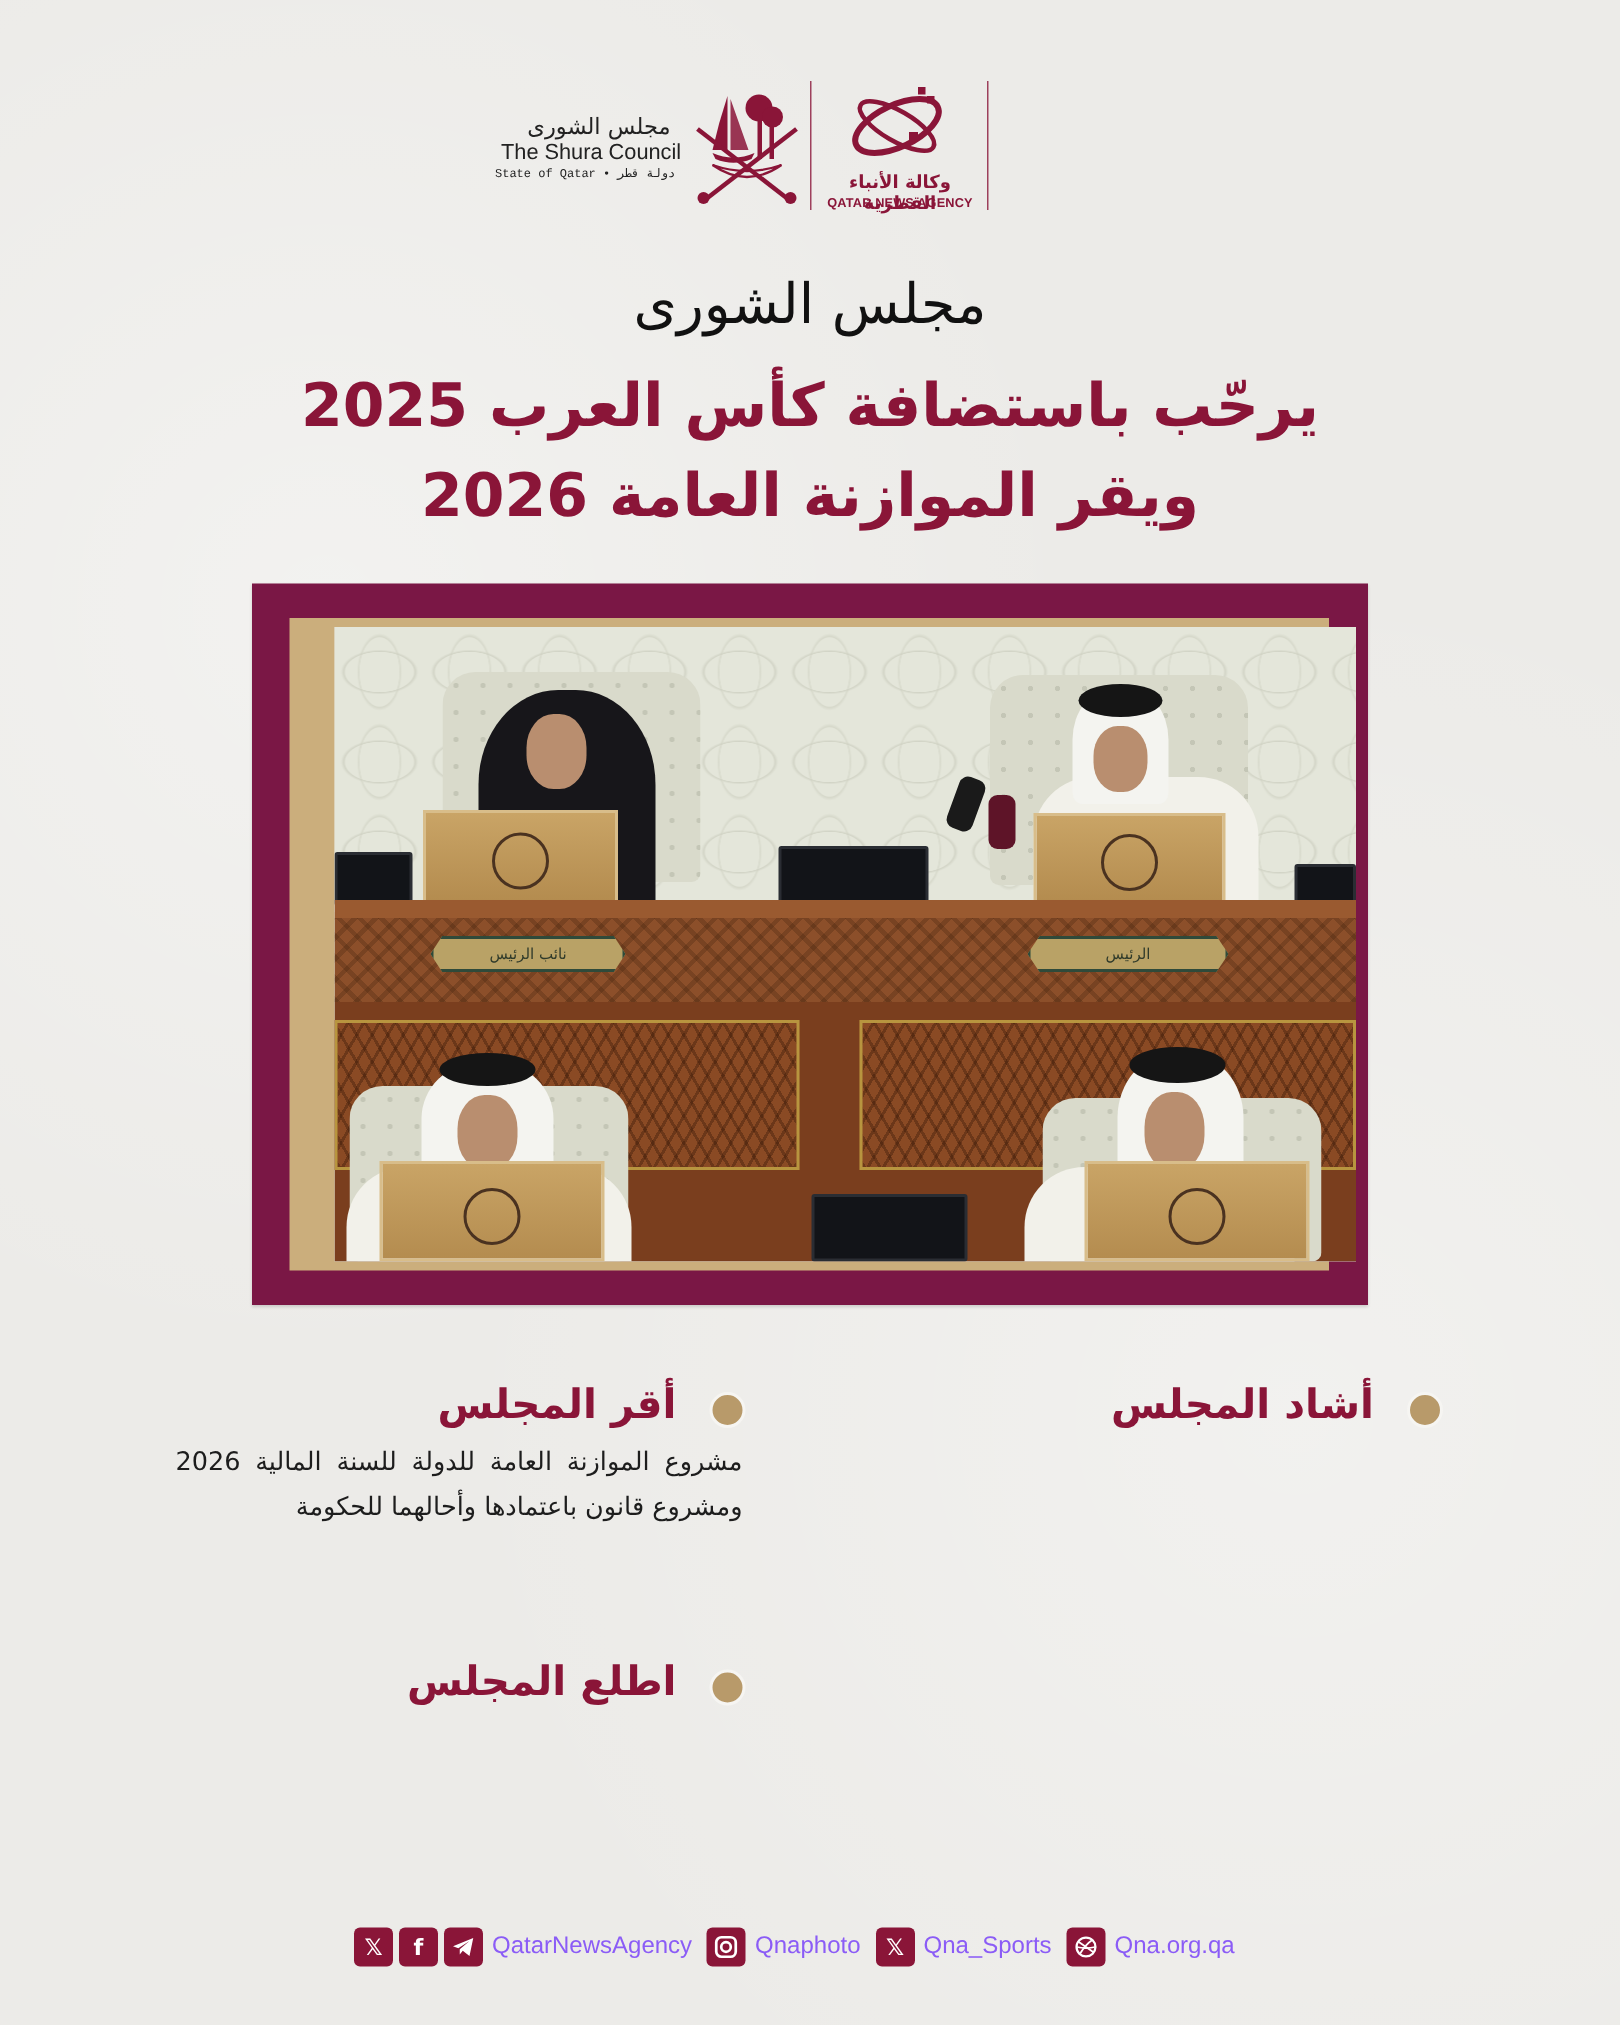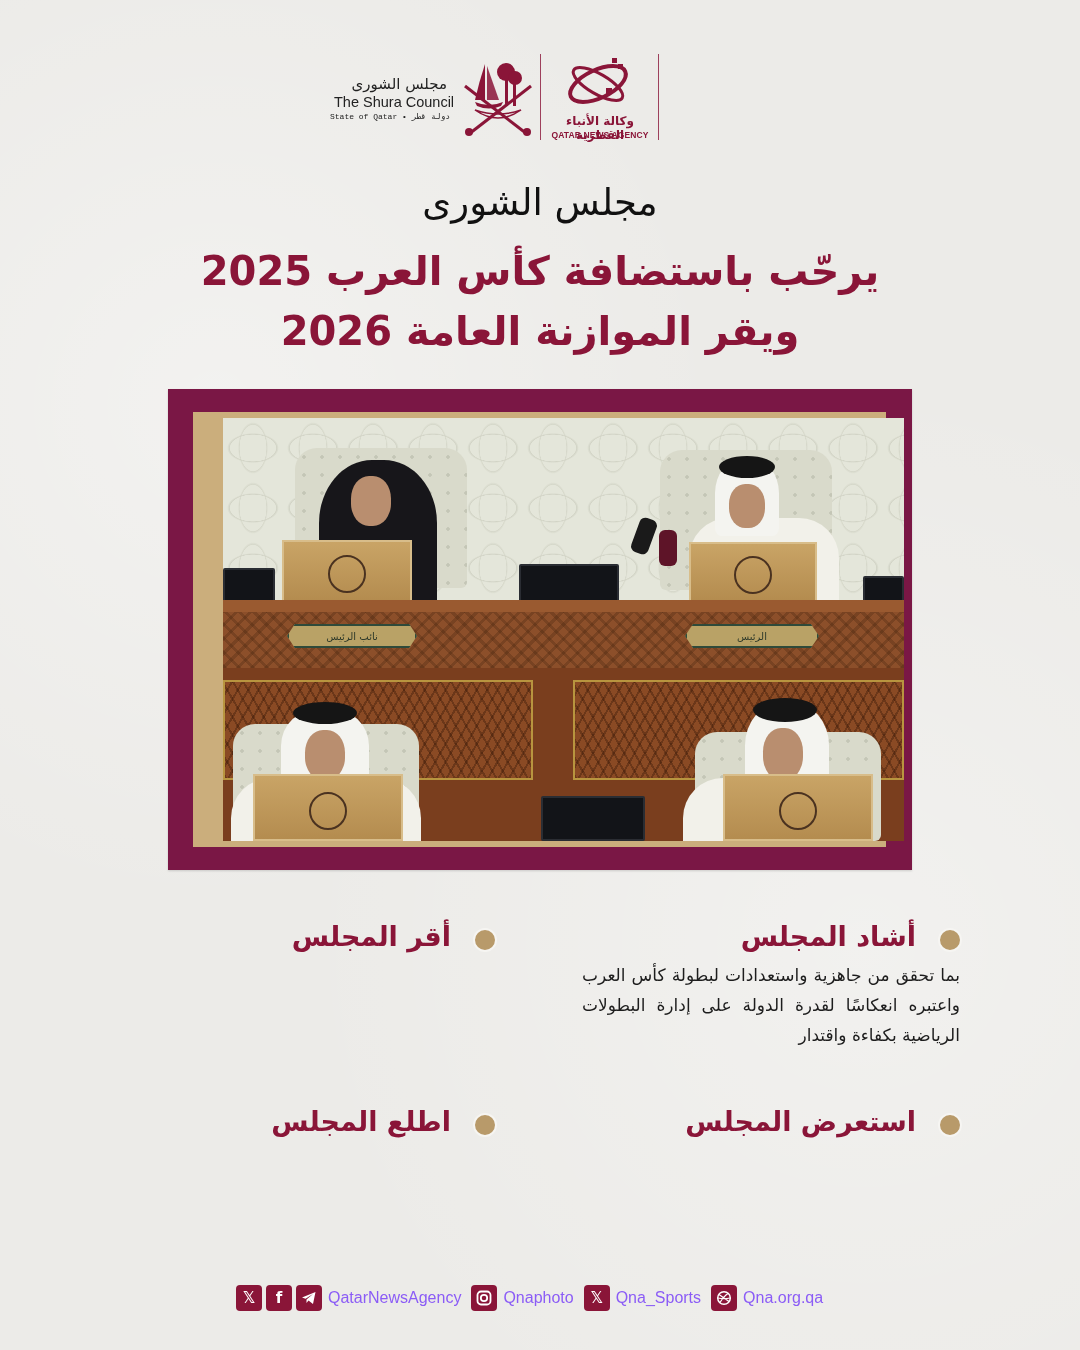--- a/index.html
+++ b/index.html
@@ -249,35 +249,31 @@
       <div class="monitor" style="left:318px; top:378px; width:104px; height:45px;"></div>
     </div>
   </div>
 </div>
 
 <div class="section sec-tr">
   <div class="head">
     <span class="bullet"></span>
     <span class="heading">أشاد المجلس</span>
   </div>
-  <div class="body">بما تحقق من جاهزية واستعدادات لبطولة كأس العرب واعتبره انعكاسًا لقدرة الدولة على إدارة البطولات الرياضية بكفاءة واقتدار</div>
 </div>
 
 <div class="section sec-tl">
   <div class="head">
     <span class="bullet"></span>
     <span class="heading">أقر المجلس</span>
   </div>
+  <div class="body">مشروع الموازنة العامة للدولة للسنة المالية 2026 ومشروع قانون باعتمادها وأحالهما للحكومة</div>
 </div>
 
 <div class="section sec-br">
-  <div class="head">
-    <span class="bullet"></span>
-    <span class="heading">استعرض المجلس</span>
-  </div>
 </div>
 
 <div class="section sec-bl">
   <div class="head">
     <span class="bullet"></span>
     <span class="heading">اطلع المجلس</span>
   </div>
 </div>
 
 <div class="footer">

